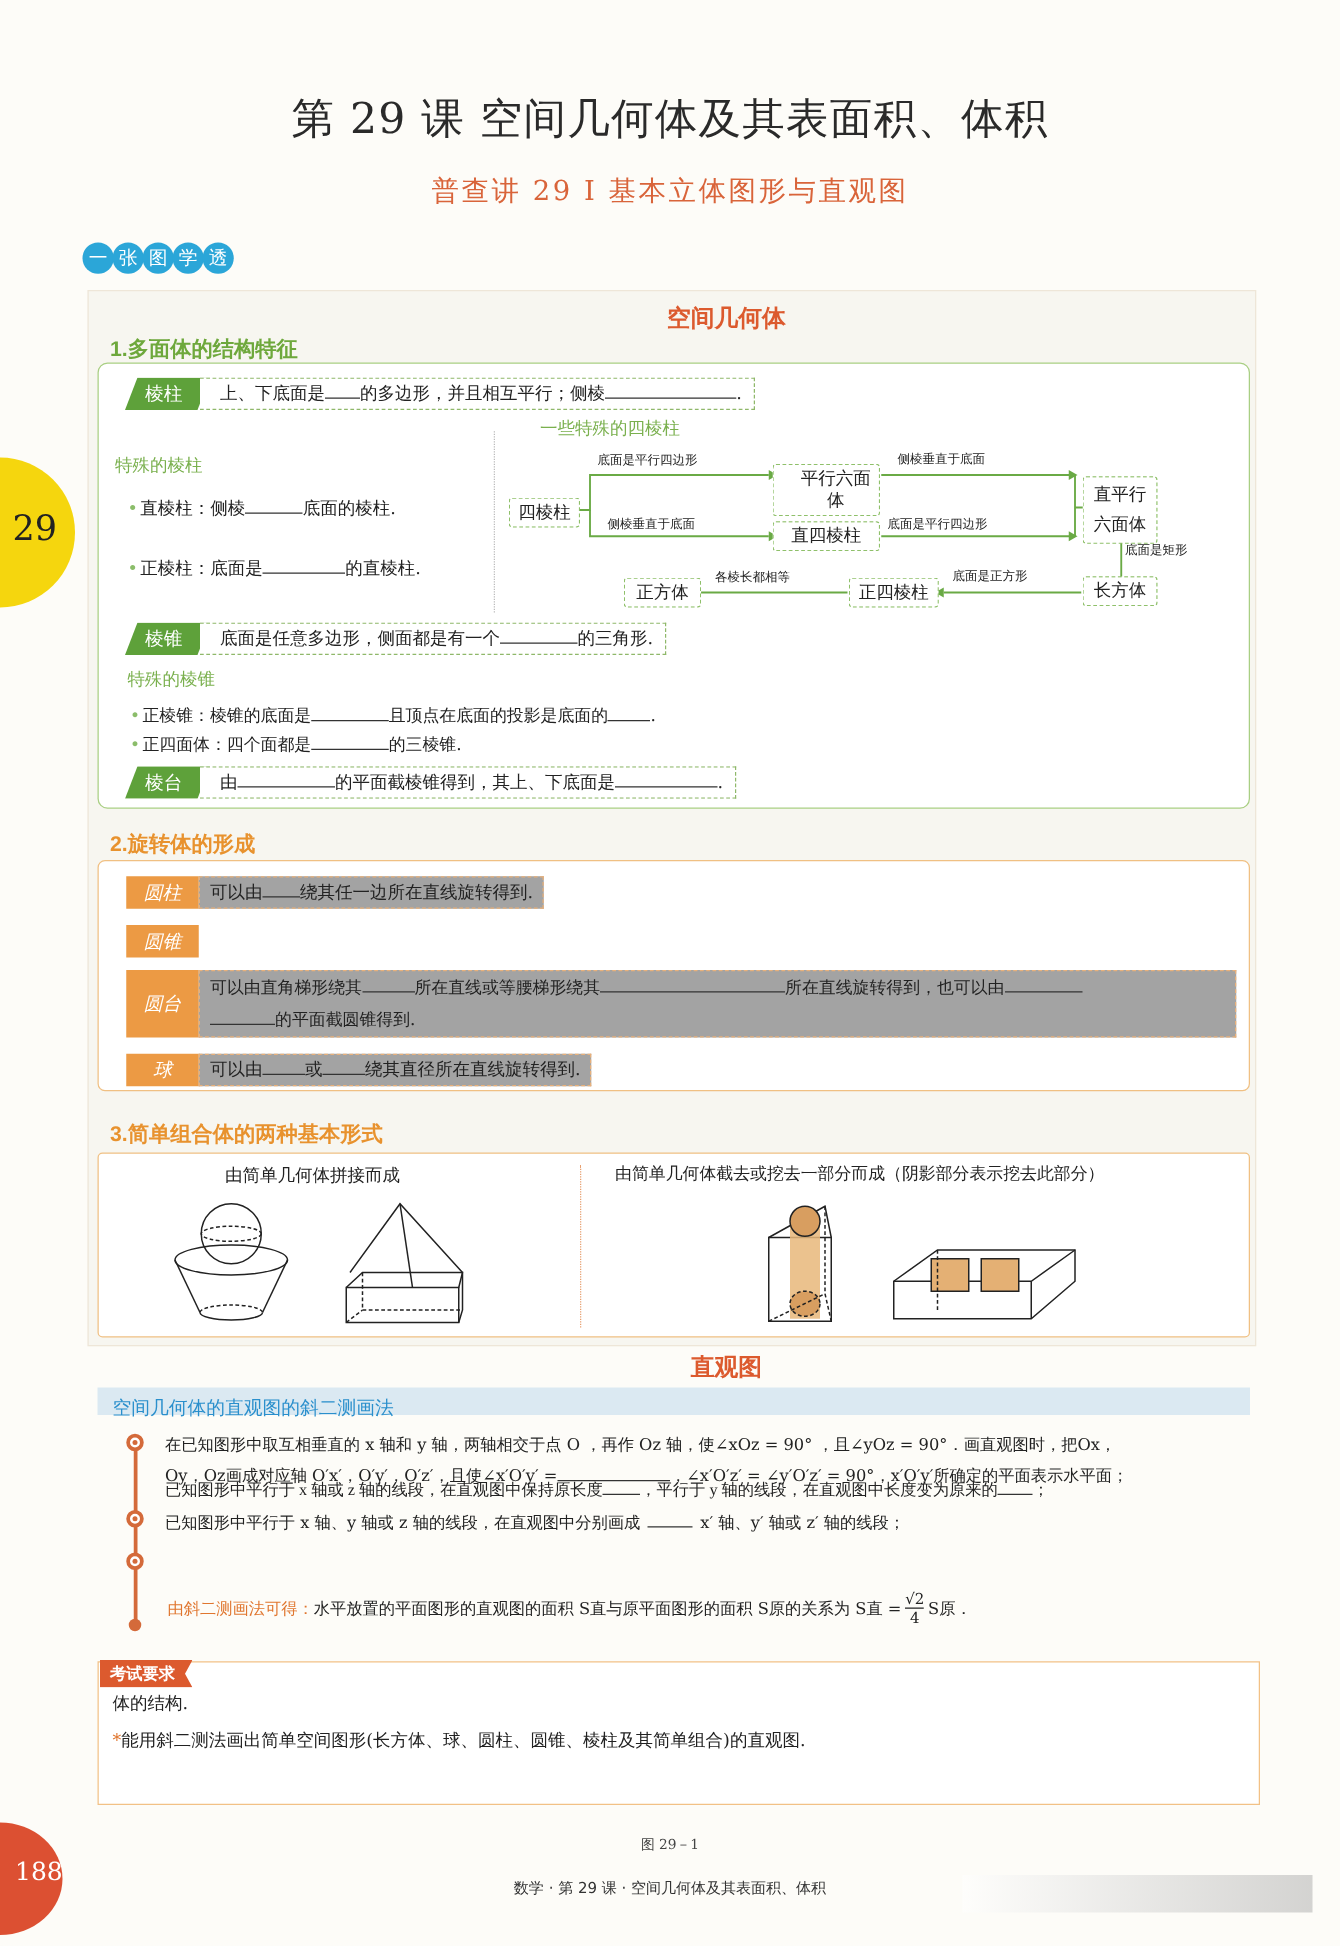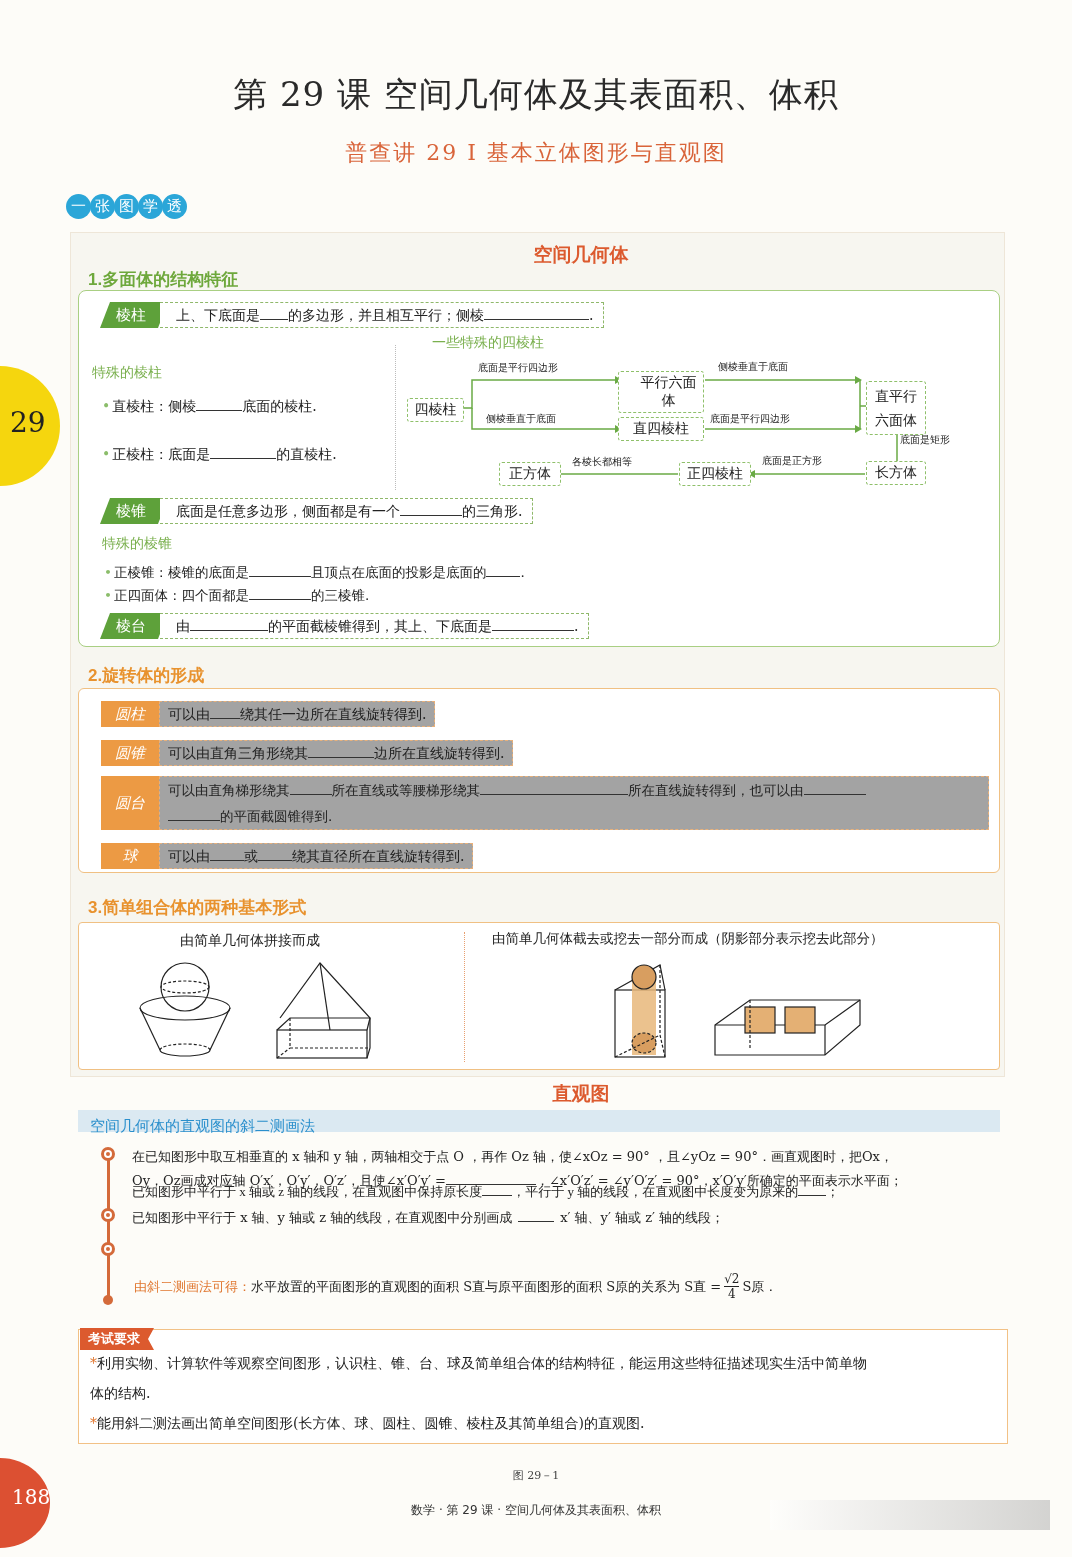--- a/index.html
+++ b/index.html
@@ -162,23 +162,20 @@
 <div class="abs box-orange"></div>
 
 <div class="abs tagrow" style="left:101px; top:701px;">
   <div class="tag-orange">圆柱</div>
   <div class="tag-body-o">
     <span>可以由</span><span class="blank" style="width:30px"></span><span>绕其任一边所在直线旋转得到.</span>
   </div>
 </div>
 <div class="abs tagrow" style="left:101px; top:740px;">
   <div class="tag-orange">圆锥</div>
-  <div class="tag-body-o">
-    <span>可以由直角三角形绕其</span><span class="blank" style="width:66px"></span><span>边所在直线旋转得到.</span>
-  </div>
 </div>
 <div class="abs" style="left:101px; top:776px; display:flex; height:54px;">
   <div class="tag-orange" style="line-height:54px;">圆台</div>
   <div class="tag-body-o" style="width:830px; font-size:13.5px; line-height:26px;">
     <span>可以由直角梯形绕其</span><span class="blank" style="width:42px"></span><span>所在直线或等腰梯形绕其</span><span class="blank" style="width:148px"></span><span>所在直线旋转得到，也可以由</span><span class="blank" style="width:62px"></span><br>
     <span class="blank" style="width:52px"></span><span>的平面截圆锥得到.</span>
   </div>
 </div>
 <div class="abs tagrow" style="left:101px; top:843px;">
   <div class="tag-orange">球</div>
@@ -260,21 +257,20 @@
   <span style="display:inline-flex; flex-direction:column; align-items:center; margin:0 3px; font-size:12px; line-height:14px;">
     <span style="border-bottom:1px solid #222;">√2</span>
     <span>4</span>
   </span>
   <span>S原．</span>
 </div>
 
 <div class="abs exam-box"></div>
 <div class="abs exam-tag">考试要求</div>
 <div class="abs" style="left:90px; top:1348px; width:905px;">
-  <div class="exam-line"><span class="star">*</span><span>利用实物、计算软件等观察空间图形，认识柱、锥、台、球及简单组合体的结构特征，能运用这些特征描述现实生活中简单物</span></div>
   <div class="exam-line">体的结构.</div>
   <div class="exam-line"><span class="star">*</span><span>能用斜二测法画出简单空间图形(长方体、球、圆柱、圆锥、棱柱及其简单组合)的直观图.</span></div>
 </div>
 
 <div class="abs" style="left:0; top:1468px; width:1072px; text-align:center; font-size:11px; color:#444;">图 29－1</div>
 <div class="abs" style="left:0; top:1502px; width:1072px; text-align:center; font-size:12px; color:#333; font-family:'DejaVu Sans',sans-serif;">数学 · 第 29 课 · 空间几何体及其表面积、体积</div>
 <div class="abs page-num-circle"></div>
 <div class="abs page-num">188</div>
 <div class="abs" style="left:770px; top:1500px; width:280px; height:30px; background:linear-gradient(90deg, #fff 0%, #ddd 40%, #aaa 100%); opacity:0.5;"></div>
 

